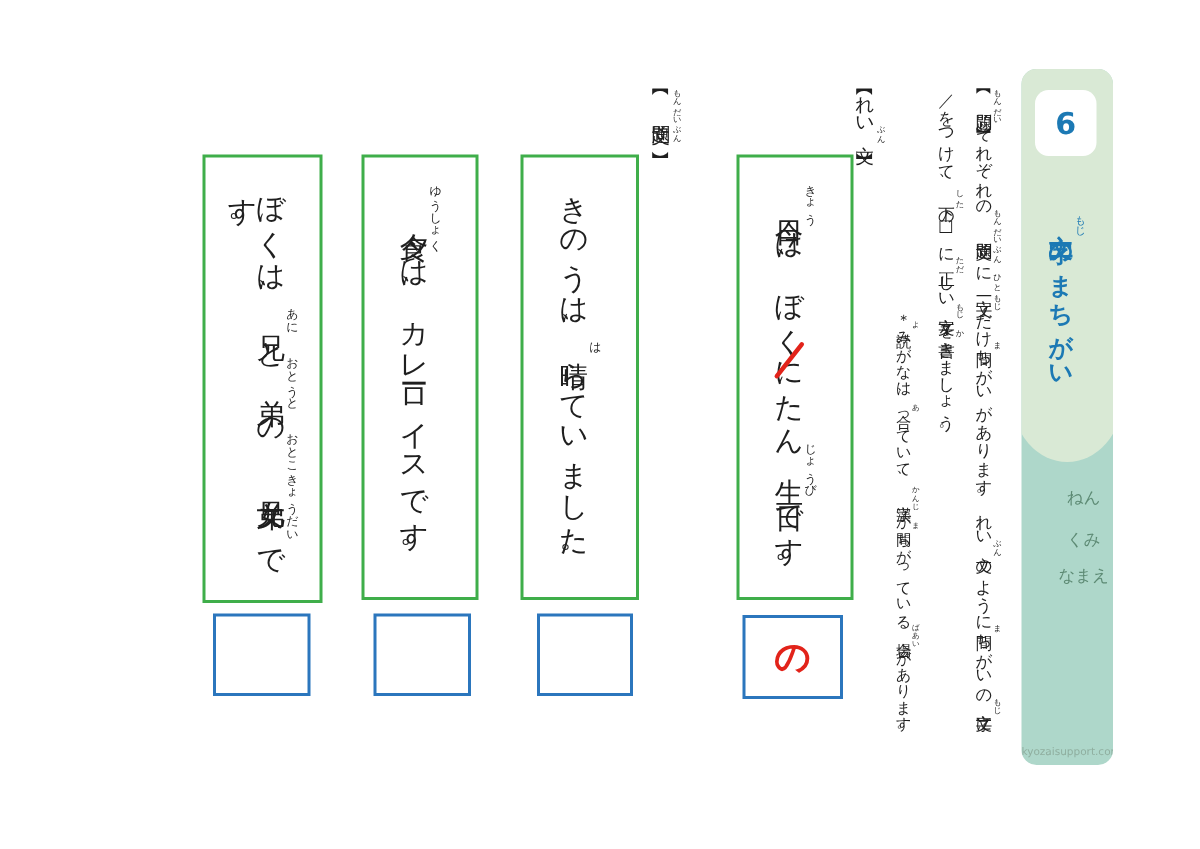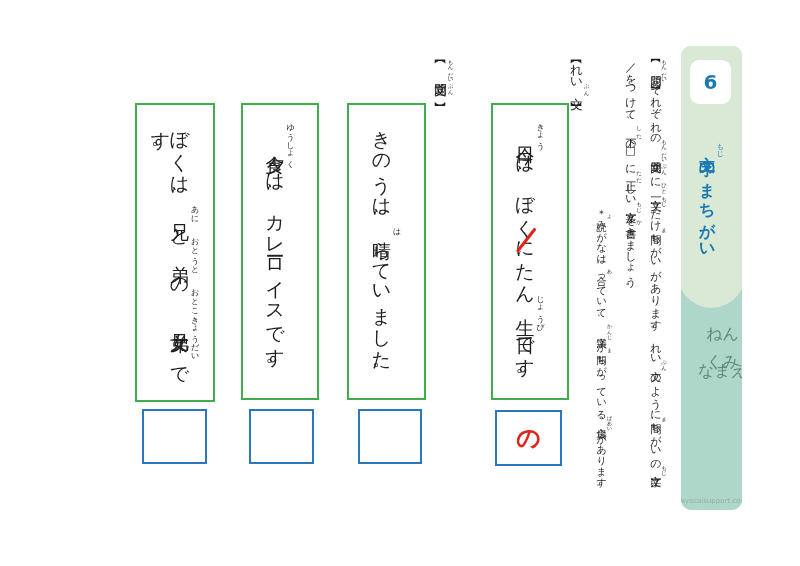--- a/index.html
+++ b/index.html
@@ -49,38 +49,38 @@
     background:var(--side-teal);border-radius:10px;overflow:hidden;}
   .sidebar-top{position:absolute;left:-6px;top:0;width:73px;height:262px;
     background:var(--side-light);border-radius:0 0 50% 50% / 0 0 42px 42px;}
   .numbox{position:absolute;left:9px;top:14px;width:41px;height:44px;background:#fff;
     border-radius:9px;display:flex;align-items:center;justify-content:center;}
   .numbox span{color:var(--accent);font-size:20px;font-weight:bold;}
   .side-title{position:absolute;left:0;top:92px;width:61px;height:180px;
     display:flex;justify-content:center;}
   .side-title .v{color:var(--accent);font-size:16px;font-weight:bold;letter-spacing:2px;}
   .side-title rt{font-size:7px;font-weight:normal;}
-  .field{position:absolute;width:83px;text-align:center;color:var(--field);font-size:16px;font-family:Liberation Serif, serif;}
+  .field{position:absolute;width:83px;text-align:center;color:var(--field);font-size:11px;font-family:Liberation Serif, serif;}
   .site{position:absolute;left:0;bottom:5px;width:61px;text-align:center;
     color:var(--site);font-size:7px;}
 </style>
 </head>
 <body>
 
 <div class="sidebar">
   <div class="sidebar-top"></div>
   <div class="numbox">
     <span>6</span>
   </div>
   <div class="side-title">
     <div class="v"><ruby><span>文字</span><rt>もじ</rt></ruby><span>のまちがい</span></div>
   </div>
   <div class="field" style="top:278px">ねん</div>
   <div class="field" style="top:306px">くみ</div>
-  <div class="field" style="top:315px">なまえ</div>
+  <div class="field" style="top:330px">なまえ</div>
   <div class="site">kyozaisupport.com</div>
 </div>
 
 <div class="instr v" style="left:650px;top:55px;height:460px;"><span>【</span><ruby><span>問題</span><rt>もんだい</rt></ruby><span>】それぞれの</span><ruby><span>問題文</span><rt>もんだいぶん</rt></ruby><span>に</span><ruby><span>一文字</span><rt>ひともじ</rt></ruby><span>だけ</span><ruby><span>間</span><rt>ま</rt></ruby><span>ちがいがあります。れい</span><ruby><span>文</span><rt>ぶん</rt></ruby><span>のように</span><ruby><span>間</span><rt>ま</rt></ruby><span>ちがいの</span><ruby><span>文字</span><rt>もじ</rt></ruby><span>に</span></div>
 <div class="instr v" style="left:625px;top:55px;height:262px;"><span>／をつけて、</span><ruby><span>下</span><rt>した</rt></ruby><span>の□に</span><ruby><span>正</span><rt>ただ</rt></ruby><span>しい</span><ruby><span>文字</span><rt>もじ</rt></ruby><span>を</span><ruby><span>書</span><rt>か</rt></ruby><span>きましょう。</span></div>
 <div class="instr note v" style="left:596px;top:203px;height:295px;"><span>＊</span><ruby><span>読</span><rt>よ</rt></ruby><span>みがなは、</span><ruby><span>合</span><rt>あ</rt></ruby><span>っていて、</span><ruby><span>漢字</span><rt>かんじ</rt></ruby><span>が</span><ruby><span>間</span><rt>ま</rt></ruby><span>ちがっている</span><ruby><span>場合</span><rt>ばあい</rt></ruby><span>があります。</span></div>
 
 <div class="col-label v" style="left:570px;top:55px;height:80px;"><span>【れい</span><ruby><span>文</span><rt>ぶん</rt></ruby><span>】</span></div>
 <div class="sbox" style="left:491px;top:103px;width:78px;height:297px;">
   <div class="sentence v"><ruby><span>今日</span><rt>きょう</rt></ruby><span>は、ぼく</span><span class="slash">に</span><span>たん</span><ruby><span>生</span><rt>じょう</rt></ruby><ruby><span>日</span><rt>び</rt></ruby><span>です。</span></div>

